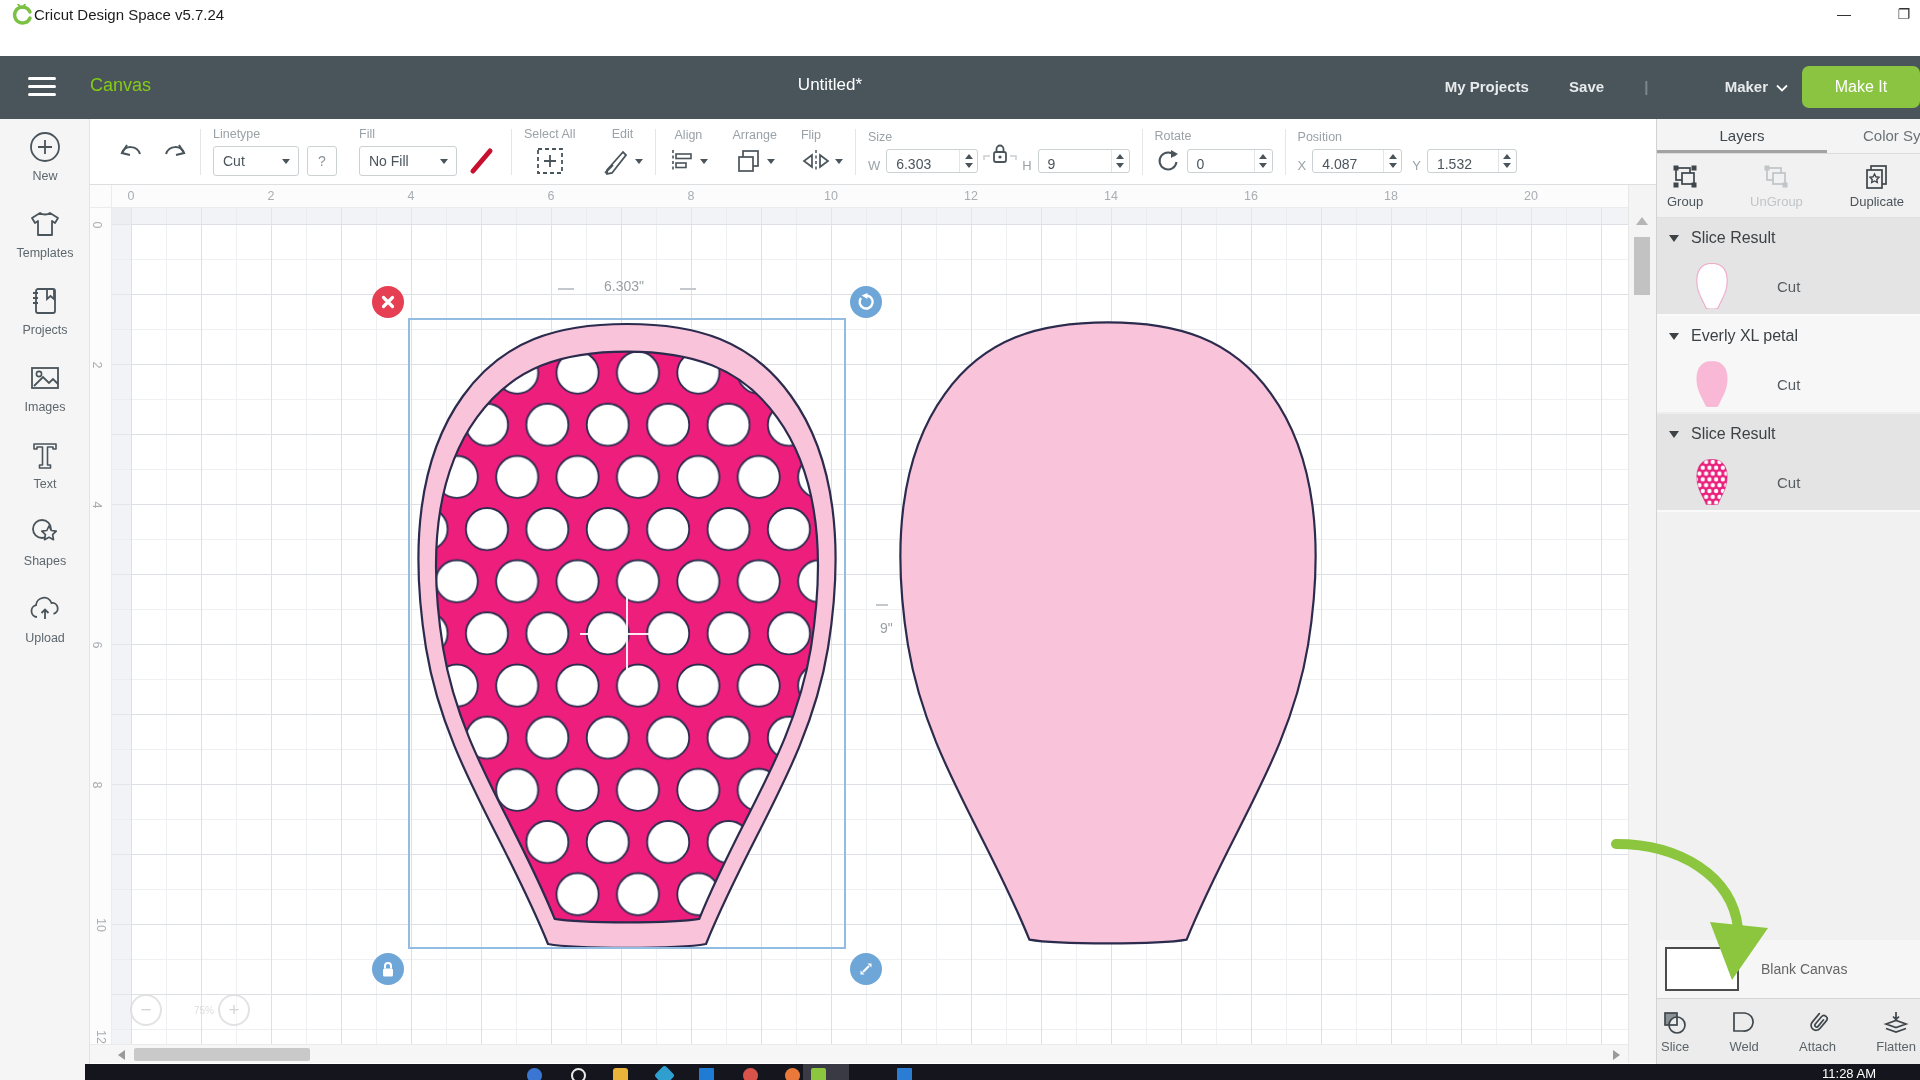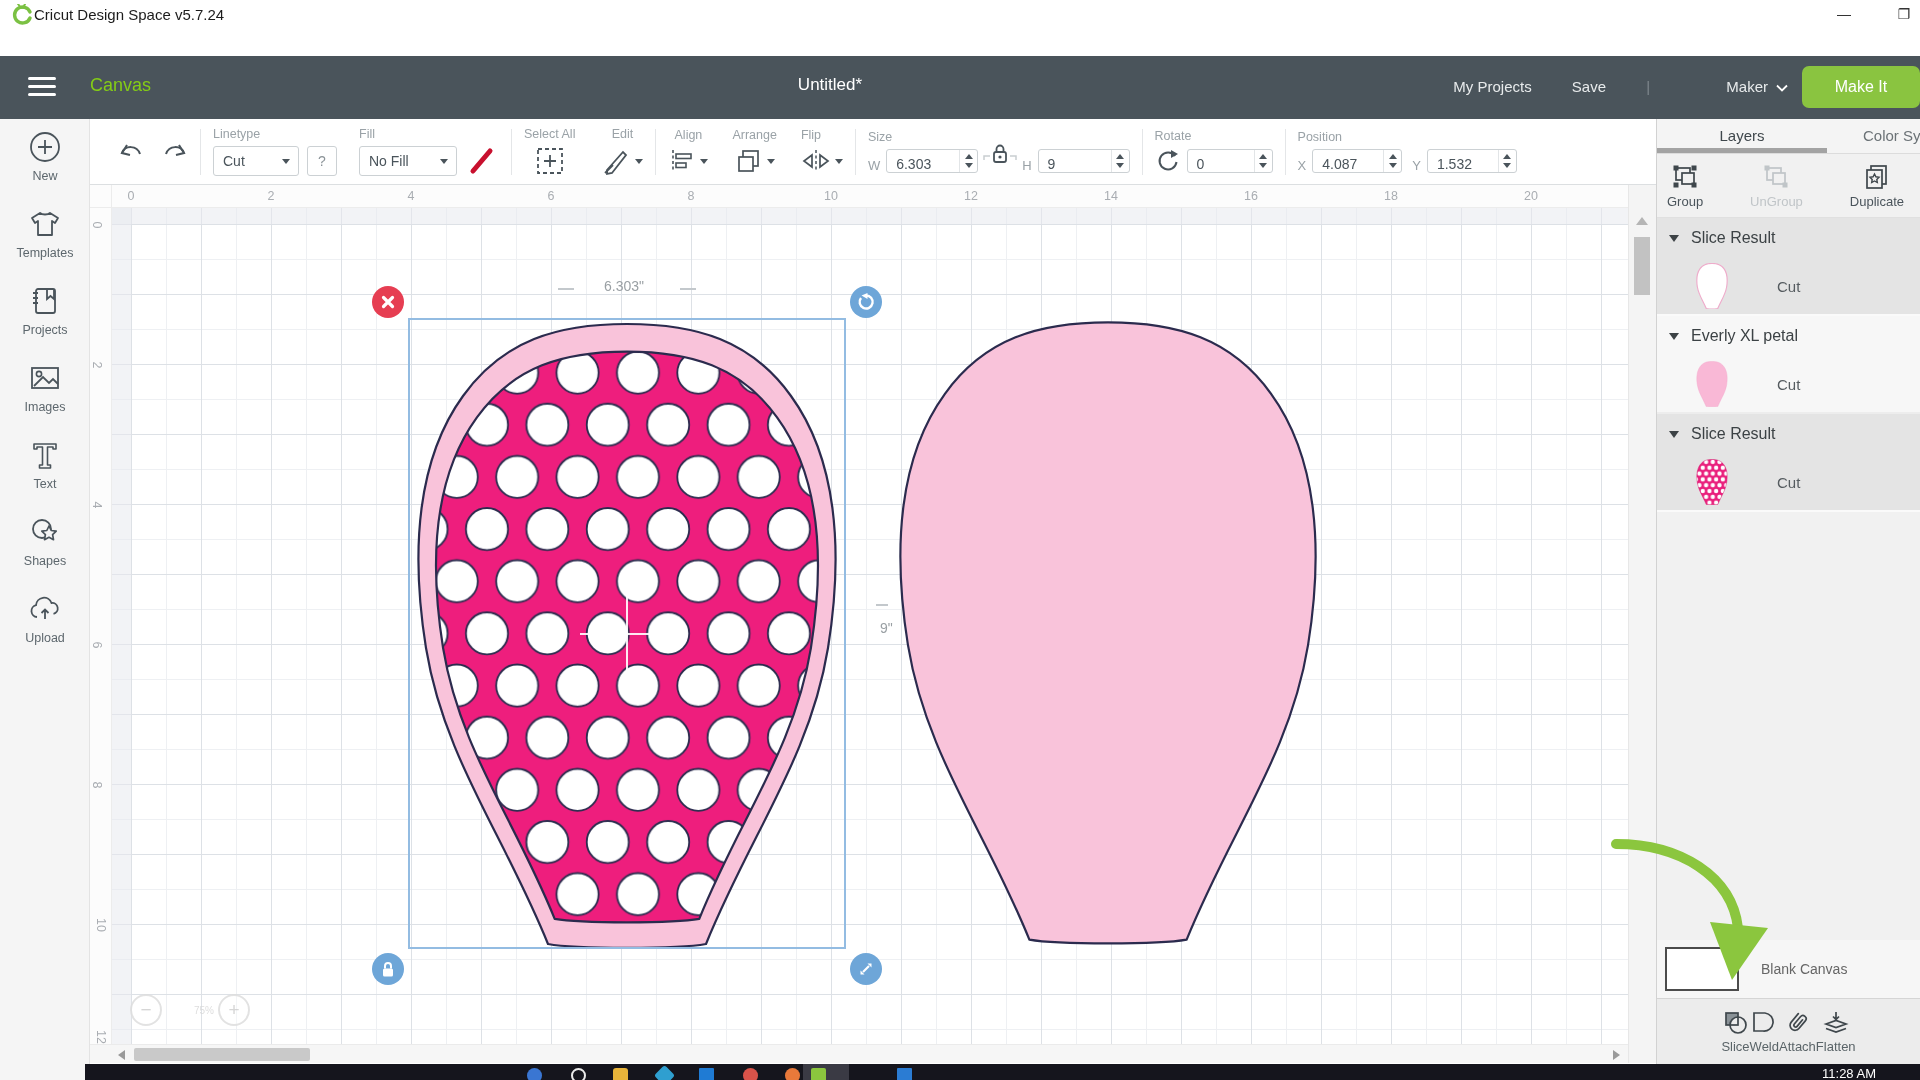--- a/index.html
+++ b/index.html
@@ -18,21 +18,21 @@
   .menubar { position:absolute; left:0; top:29px; width:1920px; height:27px; background:#fff; border-bottom:1px solid #e6e6e6; }
   .menubar span { display:inline-block; margin-left:18px; margin-top:5px; font-size:14px; color:#222; }
 
   
   .header { position:absolute; left:0; top:56px; width:1920px; height:63px; background:#4a545b; }
   .hamburger { position:absolute; left:28px; top:21px; width:28px; height:21px; cursor:pointer; }
   .hamburger i { display:block; height:3px; background:#fff; border-radius:2px; margin-bottom:5px; }
   .hdr-canvas { position:absolute; left:90px; top:19px; color:#84cc16; font-size:18px; }
   .hdr-title { position:absolute; left:770px; top:19px; width:120px; text-align:center; color:#fff; font-size:17px; }
   .hdr-right { position:absolute; right:132px; top:22px; color:#e8ebec; font-size:15px; }
-  .hdr-right span { margin-left:36px; }
+  .hdr-right span { margin-left:36px;font-weight:bold; }
   .chev { display:inline-block; width:12px; height:8px; margin-left:8px; }
   .make-it { position:absolute; left:1802px; top:66px; width:118px; height:42px; background:#8ac440; color:#fff;
     font-size:16px; text-align:center; line-height:42px; border-radius:7px; }
 
   
   .toolbar { position:absolute; left:90px; top:119px; width:1566px; height:66px; background:#fff; border-bottom:1px solid #dcdfe1;
     display:flex; align-items:center; }
   .tb-sep { width:1px; height:46px; background:#e4e6e8; margin:0 12px; }
   .tb-group { display:flex; flex-direction:column; }
   .tb-label { font-size:12.5px; color:#9aa2a7; margin-bottom:5px; }
@@ -99,40 +99,40 @@
   .harrow.right { right:8px; border-top:5px solid transparent; border-bottom:5px solid transparent; border-left:7px solid #9a9a9a; }
   .vscroll { position:absolute; left:1628px; top:185px; width:28px; height:878px; background:#f4f4f4; border-left:1px solid #e7e7e7; }
   .vthumb { position:absolute; left:5px; top:52px; width:16px; height:58px; background:#c2c2c2; }
   .varrow-up { position:absolute; left:7px; top:32px; width:0; height:0; border-left:6px solid transparent; border-right:6px solid transparent; border-bottom:8px solid #b5b5b5; }
 
   
   .rpanel { position:absolute; left:1656px; top:119px; width:264px; height:945px; background:#f1f1f1; border-left:1px solid #d2d2d2;
     display:flex; flex-direction:column; }
   .rp-tabs { height:35px; display:flex; border-bottom:1px solid #dcdcdc; background:#f4f4f4; }
   .rp-tab { font-size:15px; color:#6b7276; padding-top:8px; text-align:center; white-space:nowrap; overflow:hidden; }
-  .rp-tab.active { color:#3f474c; border-bottom:5px solid #a3a3a3; width:170px; }
+  .rp-tab.active { color:#3f474c; border-bottom:3px solid #a3a3a3; width:170px; }
   .rp-tab.inactive { flex:1; text-align:left; padding-left:36px; }
   .rp-actions { height:64px; display:flex; align-items:center; justify-content:space-between; padding:0 16px 0 10px; background:#f1f1f1; border-bottom:1px solid #e0e0e0; }
   .rp-action { text-align:center; }
   .rp-action .lbl { display:block; font-size:13px; color:#4a545b; margin-top:3px; }
   .rp-action.disabled .lbl { color:#c0c5c8; }
   .layer-group { width:100%; }
   .lg-gray { background:#e4e4e4; border-bottom:2px solid #fafafa; }
   .lg-light { background:#f7f7f7; border-bottom:2px solid #ededed; }
   .lg-header { height:40px; display:flex; align-items:center; padding-left:12px; }
   .lg-caret { width:0; height:0; border-left:5.5px solid transparent; border-right:5.5px solid transparent; border-top:7px solid #3c4245; margin-right:12px; }
   .lg-title { font-size:16px; color:#3c4245; }
   .lg-row { height:56px; display:flex; align-items:center; padding-left:38px; cursor:pointer; }
   .lg-thumb { width:34px; height:46px; margin-right:48px; }
   .lg-cut { font-size:15px; color:#565c60; }
   .rp-spacer { flex:1; }
   .blank-row { height:58px; background:#f6f6f6; display:flex; align-items:center; }
   .blank-swatch { width:74px; height:44px; background:#fff; border:2px solid #4c4c4c; margin-left:8px; }
   .blank-lbl { font-size:14px; color:#666; margin-left:22px; }
-  .rp-bottom { height:66px; background:#ececec; border-top:1px solid #d5d5d5; display:flex; align-items:center; justify-content:center; padding:0 4px; }
+  .rp-bottom { height:66px; background:#ececec; border-top:1px solid #d5d5d5; display:flex; align-items:center; justify-content:space-between; padding:0 4px; }
   .rpb-item { text-align:center; cursor:pointer; }
   .rpb-item .lbl { display:block; font-size:13px; color:#5a6468; margin-top:2px; }
 
   
   .annot-arrow { position:absolute; left:1580px; top:818px; z-index:50; pointer-events:none; }
 
   
   .taskbar { position:absolute; left:85px; top:1064px; width:1835px; height:16px; background:#15151d; overflow:hidden; }
   .tb-icon { position:absolute; top:4px; width:15px; height:15px; border-radius:3px; }
   .tb-icon.round { border-radius:50%; }

